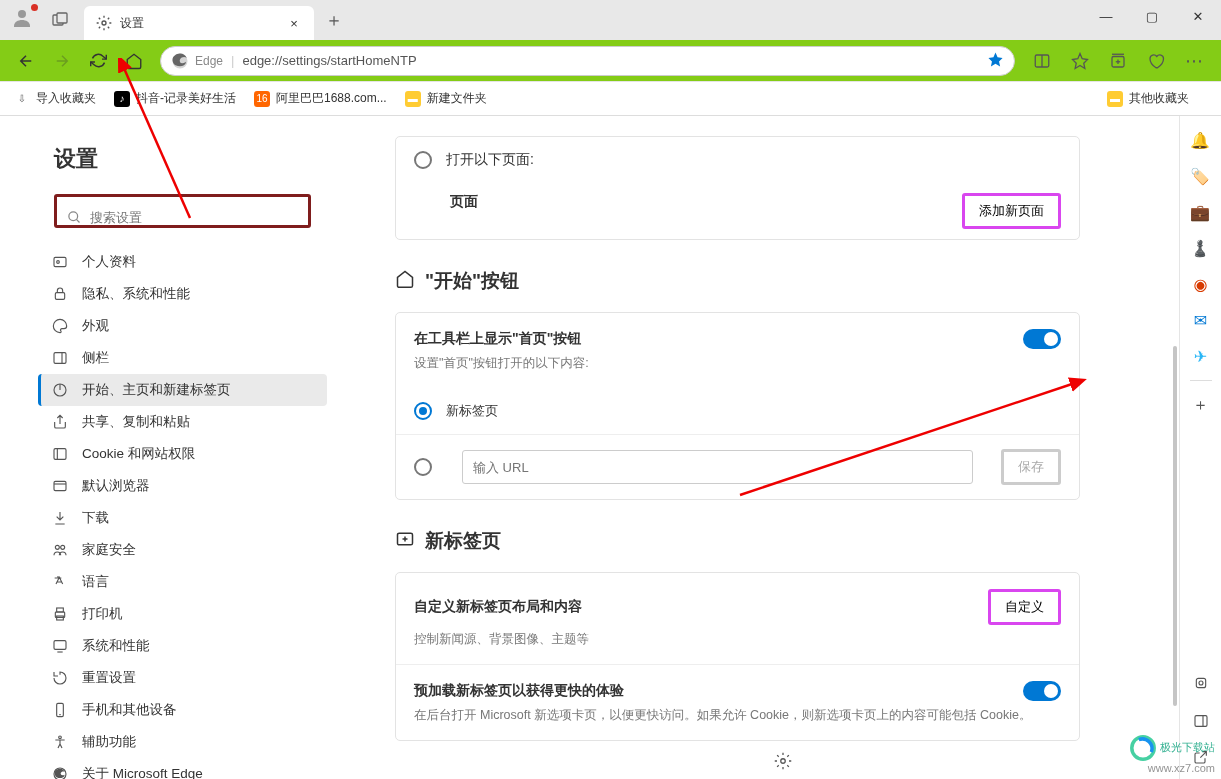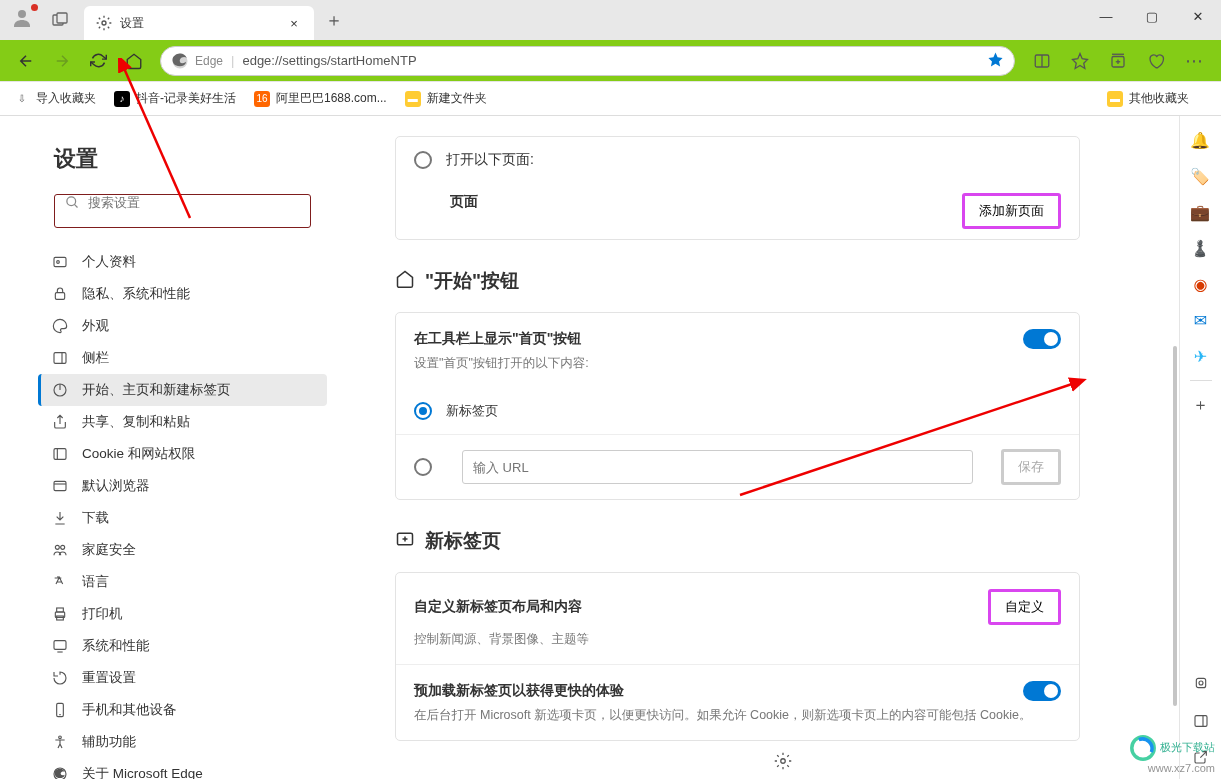--- a/index.html
+++ b/index.html
@@ -33,21 +33,21 @@
 
 .bookbar { height: 34px; background: #fff; display: flex; align-items: center; padding: 0 14px; border-bottom: 1px solid #ddd; font-size: 12px; }
 .bookbar .bm { display: flex; align-items: center; margin-right: 18px; cursor: pointer; }
 .bookbar .bm .ic { width: 16px; height: 16px; margin-right: 6px; display: flex; align-items: center; justify-content: center; border-radius: 3px; font-size: 10px; color: #fff; }
 .bookbar .spacer { flex: 1; }
 
 
 .main { display: flex; height: calc(779px - 40px - 42px - 34px); }
 .sidebar { width: 345px; padding: 28px 18px 0 38px; border-right: none; overflow-y: auto; }
 .sidebar h1 { font-size: 22px; font-weight: 600; margin-bottom: 20px; padding-left: 16px; }
-.search-box { height: 34px; border: 1px solid #7f1d1d; border-radius: 3px; display: flex; align-items: flex-start; padding: 0 10px; margin: 0 16px 18px 16px; }
+.search-box { height: 34px; border: 3px solid #7f1d1d; border-radius: 3px; display: flex; align-items: flex-end; padding: 0 10px; margin: 0 16px 18px 16px; }
 .search-box input { border: none; outline: none; flex: 1; font-size: 13px; margin-left: 8px; background: transparent; }
 .nav-list { list-style: none; }
 .nav-list li { height: 32px; display: flex; align-items: center; padding: 0 14px; border-radius: 4px; cursor: pointer; font-size: 13.5px; color: #333; }
 .nav-list li.selected { background: #eaeaea; border-left: 3px solid #0078d4; padding-left: 11px; }
 .nav-list li .ic { width: 18px; margin-right: 12px; display: flex; align-items: center; }
 
 
 .content-wrap { flex: 1; overflow-y: auto; position: relative; }
 .content { padding: 20px 45px 20px 50px; max-width: 780px; }
 .card { border: 1px solid #e3e3e3; border-radius: 5px; background: #fff; margin-bottom: 28px; }

